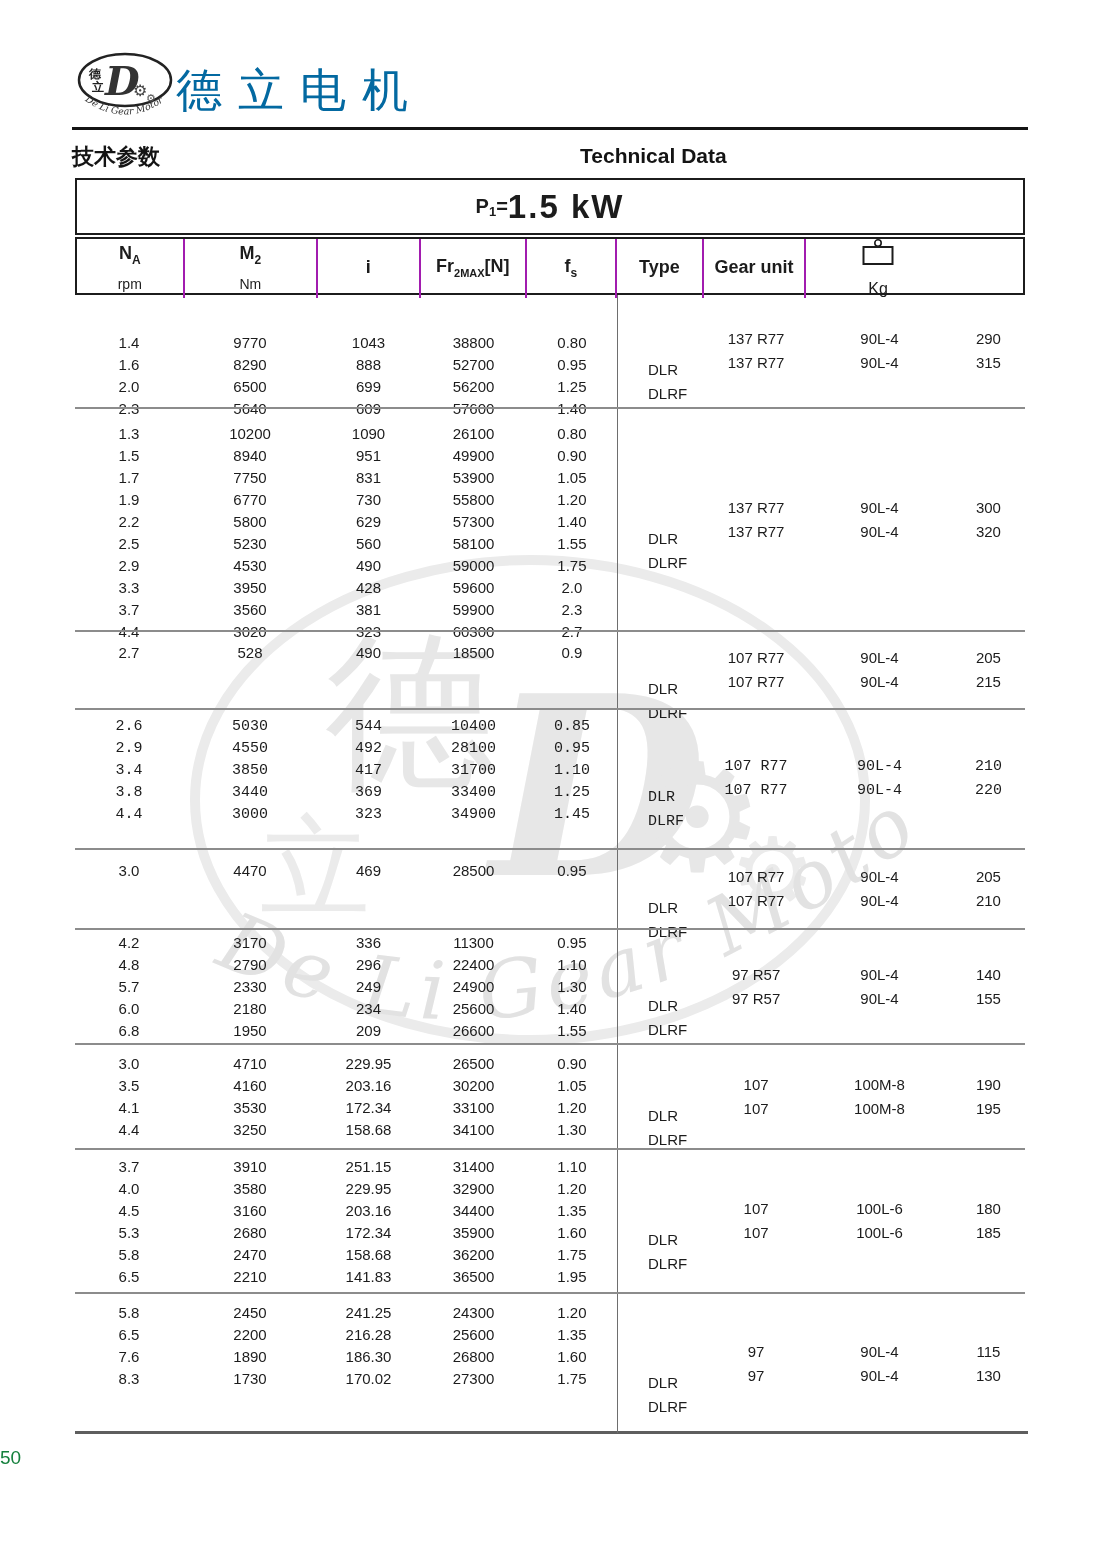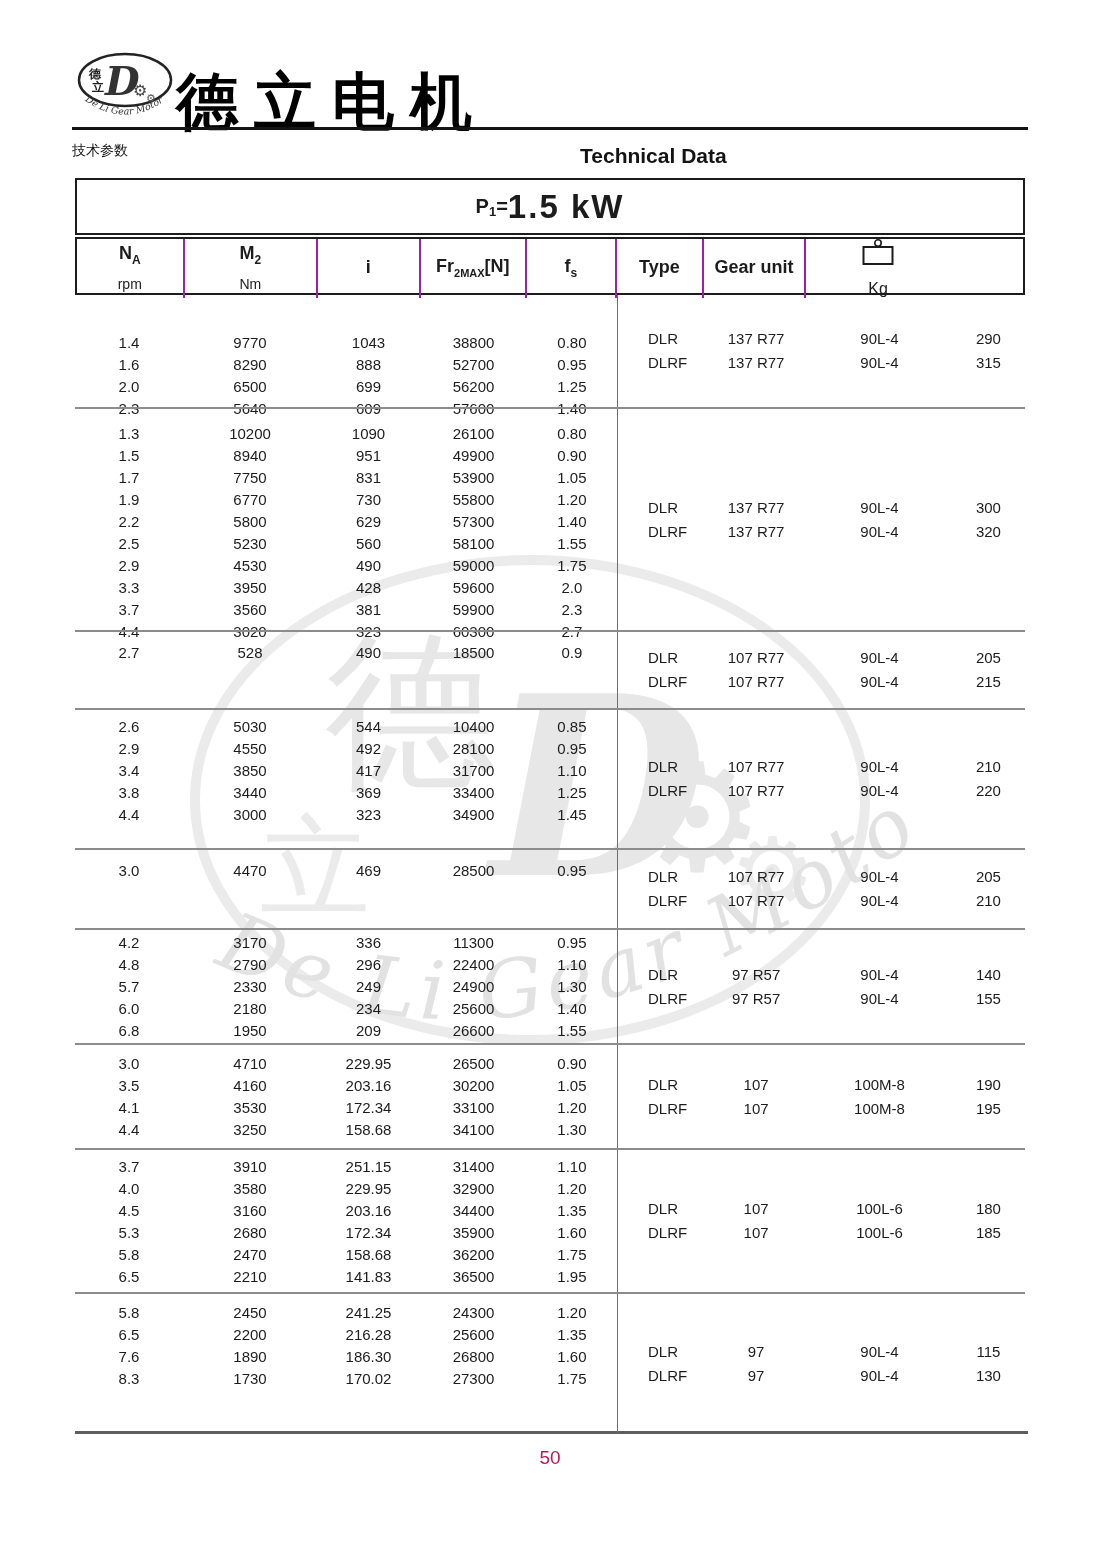--- a/index.html
+++ b/index.html
@@ -5,25 +5,25 @@
   * { margin:0; padding:0; box-sizing:border-box; }
   html,body { background:#ffffff; }
   .page {
     position:relative; width:1100px; height:1555px; background:#ffffff;
     font-family:"Liberation Sans", sans-serif; color:#1c1c1c; overflow:hidden;
   }
   
   .logo { position:absolute; left:74px; top:52px; }
   .brand {
     position:absolute; left:176px; top:60px;
-    font-family:"DejaVu Serif", serif; font-size:62px; font-weight:bold;
-    letter-spacing:16px; color:#000000;
+    font-family:"DejaVu Serif", serif; font-size:46px; font-weight:normal;
+    letter-spacing:16px; color:#0369a1;
   }
   .top-rule { position:absolute; left:72px; top:127px; width:956px; height:3px; background:#141414; }
-  .sec-cn { position:absolute; left:72px; top:142px; font-size:14px; font-weight:normal; color:#141414; }
+  .sec-cn { position:absolute; left:72px; top:142px; font-size:22px; font-weight:bold; color:#141414; }
   .sec-en { position:absolute; left:580px; top:144px; font-size:21px; font-weight:bold; color:#141414; }
   
   .power-box {
     position:absolute; left:75px; top:178px; width:950px; height:57px;
     border:2px solid #1c1c1c; display:flex; align-items:center; justify-content:center;
     background:transparent;
   }
   .p-label { font-size:20px; font-weight:bold; }
   .p-sub   { font-size:13px; font-weight:bold; position:relative; top:5px; }
   .p-eq    { font-size:20px; font-weight:bold; }
@@ -45,24 +45,24 @@
   
   .data-area { position:absolute; left:75px; top:295px; width:950px; }
   .group { position:relative; border-top:2px solid #8c8c8c; }
   .group:first-child { border-top:none; }
   .vline { position:absolute; left:57.05%; top:0; bottom:0; width:1.5px; background:#6e6e6e; }
   .drow { display:grid; grid-template-columns:11.37% 14.11% 10.84% 11.26% 9.47%; height:22px; line-height:22px; font-size:15px; }
   .dcell { text-align:center; }
   .types { position:absolute; left:57.05%; right:0; top:50%; transform:translateY(-50%); }
   .trow { display:grid; grid-template-columns:21.6% 25% 35.5% 17.9%; height:24px; line-height:24px; font-size:15px; }
   .tcell { text-align:center; }
-  .tcell.type { text-align:left; padding-left:31px; }
+  .tcell.type { text-align:left; padding-left:31px;margin-top:31px; }
   
   .bottom-rule { position:absolute; left:75px; top:1431px; width:953px; height:3px; background:#5e5e5e; }
-  .pageno { position:absolute; left:0; top:1447px; width:1100px; text-align:center; font-size:19px; color:#be185d; }
+  .pageno { position:absolute; left:0; top:1447px; width:1100px; text-align:left; font-size:19px; color:#15803d; }
   
   .watermark { position:absolute; left:140px; top:555px; pointer-events:none; z-index:0; }
   .data-area, .thead, .power-box { z-index:1; }
 </style>
 </head>
 <body>
 
 <div class="page">
 
   <svg class="watermark" width="820" height="560" viewBox="0 0 820 560">
@@ -292,21 +292,21 @@
             <span class="tcell">205</span>
           </div>
           <div class="trow">
             <span class="tcell type">DLRF</span>
             <span class="tcell">107 R77</span>
             <span class="tcell">90L-4</span>
             <span class="tcell">215</span>
           </div>
         </div>
       </div>
-      <div class="group" style="height: 140px;">
+      <div class="group" style="height: 140px; font-family: Liberation Mono, monospace;">
         <div class="vline"></div>
         <div class="rows" style="padding-top: 6px;">
           <div class="drow">
             <span class="dcell">2.6</span>
             <span class="dcell">5030</span>
             <span class="dcell">544</span>
             <span class="dcell">10400</span>
             <span class="dcell">0.85</span>
           </div>
           <div class="drow">

